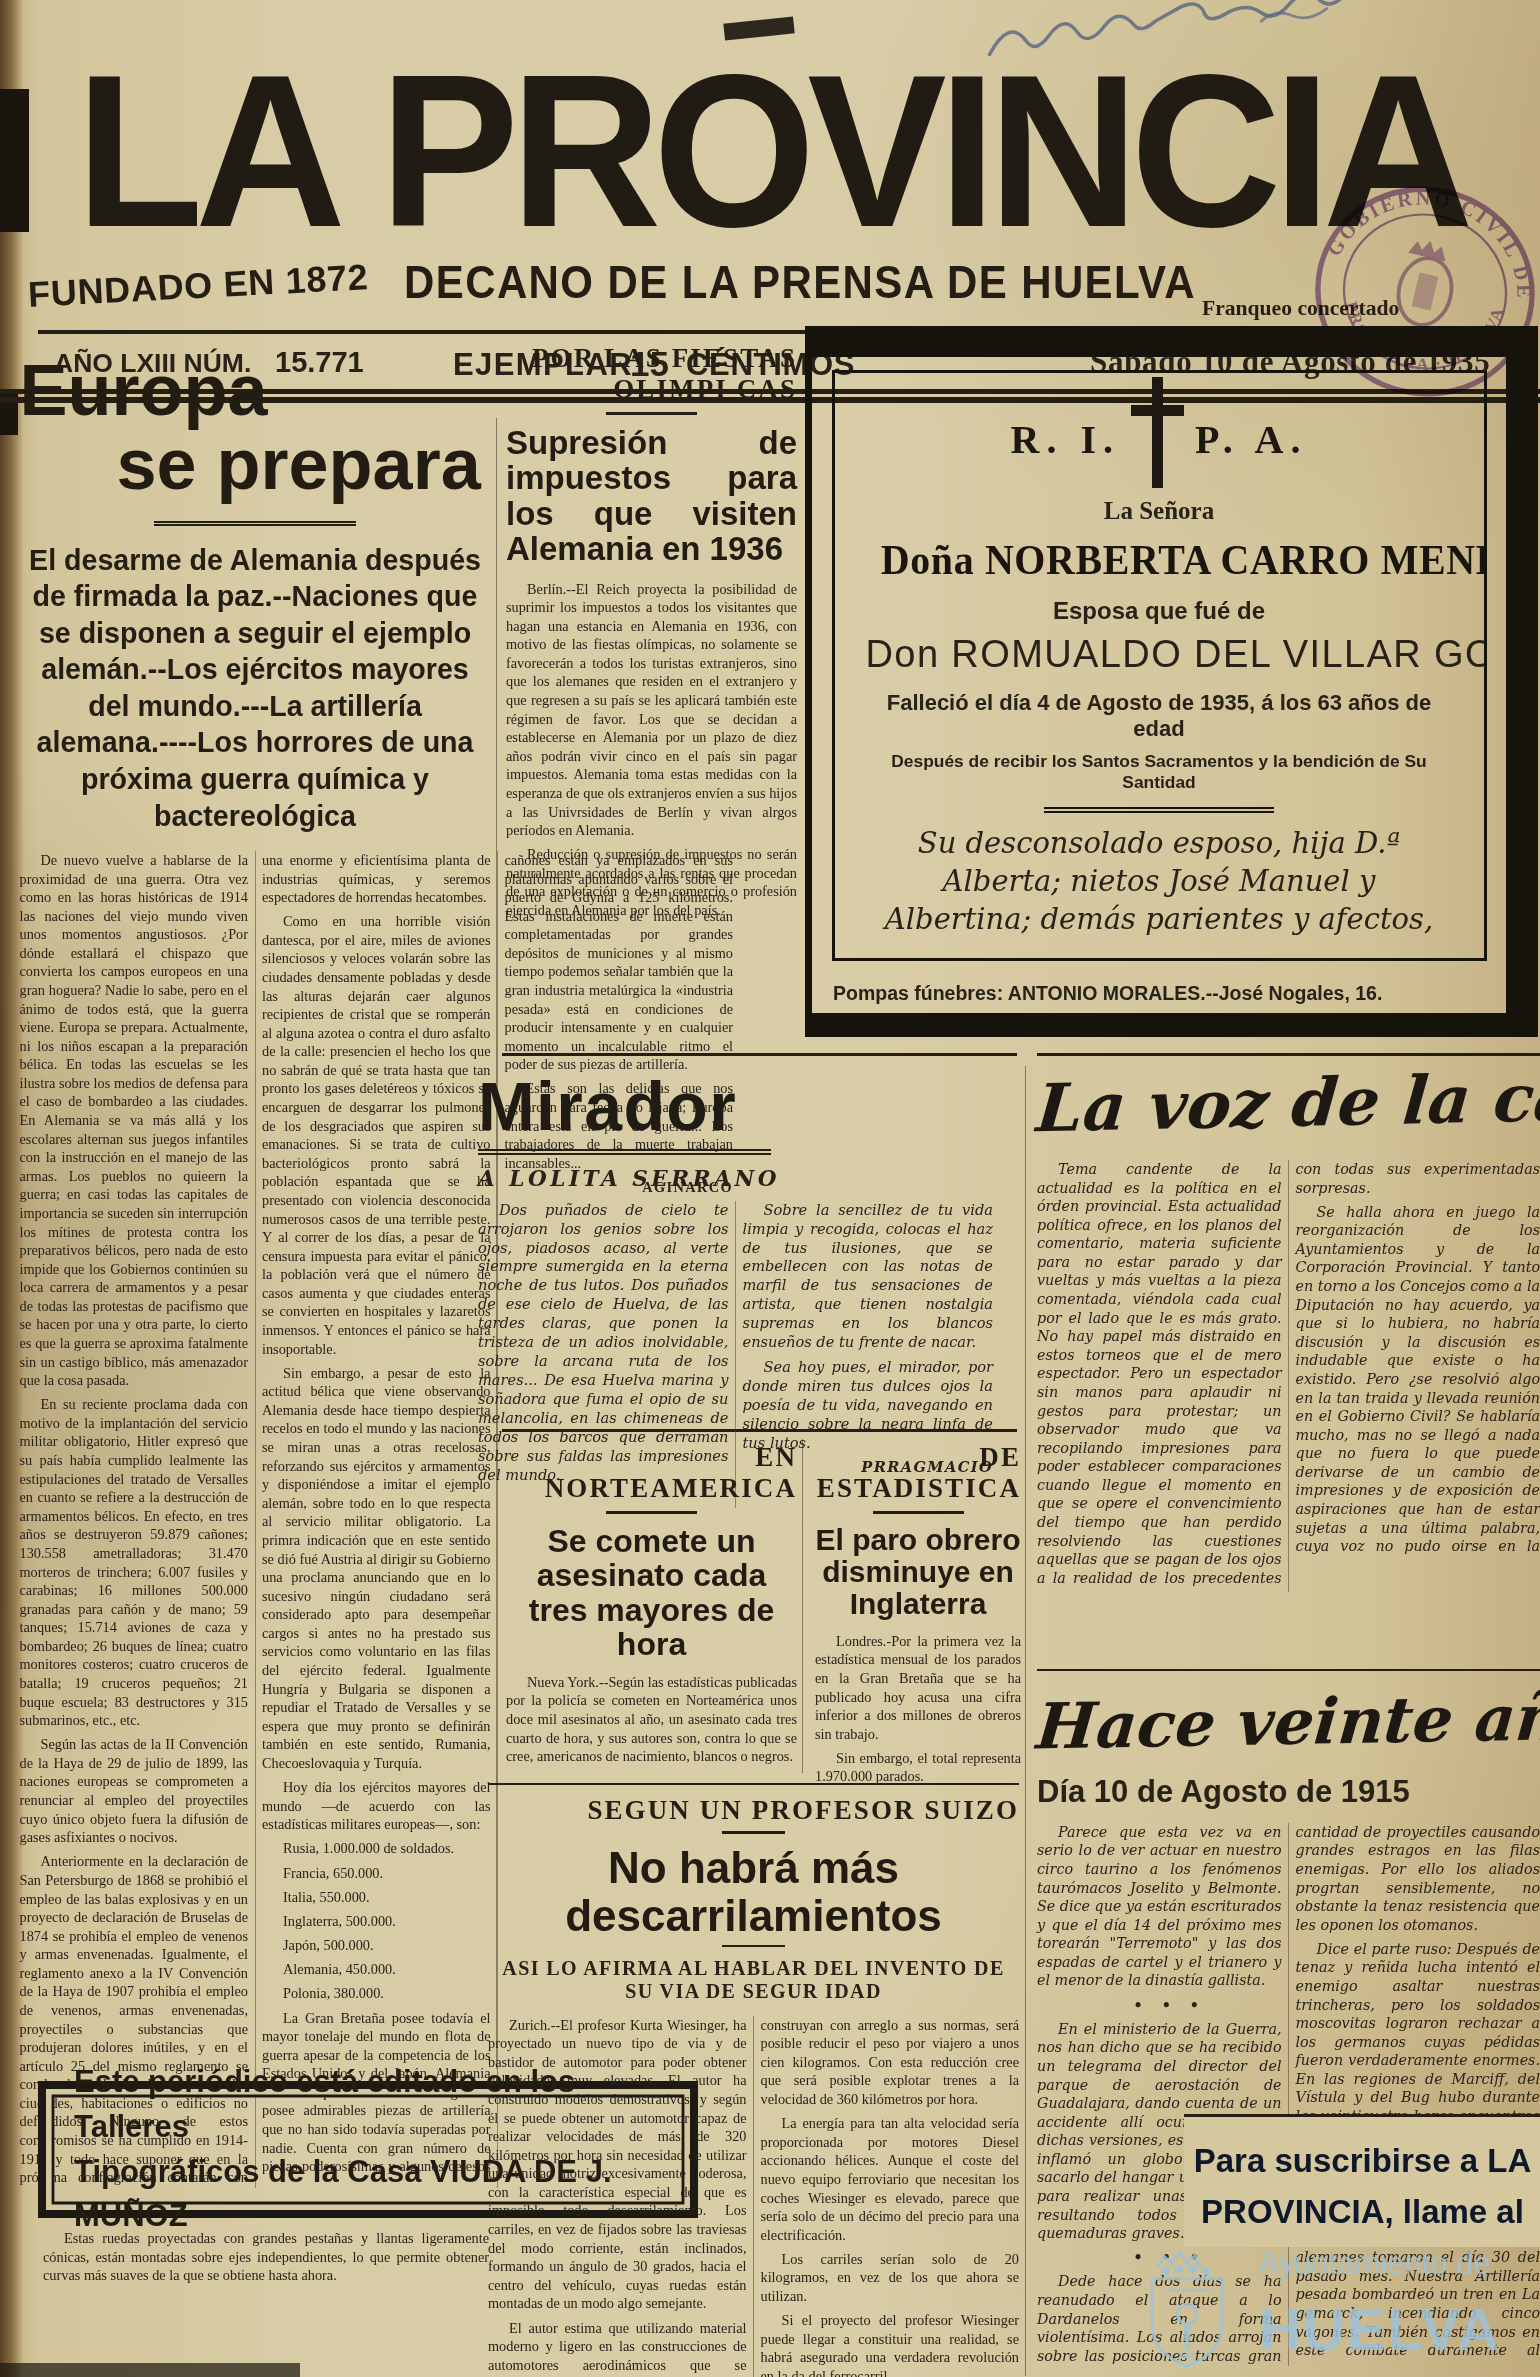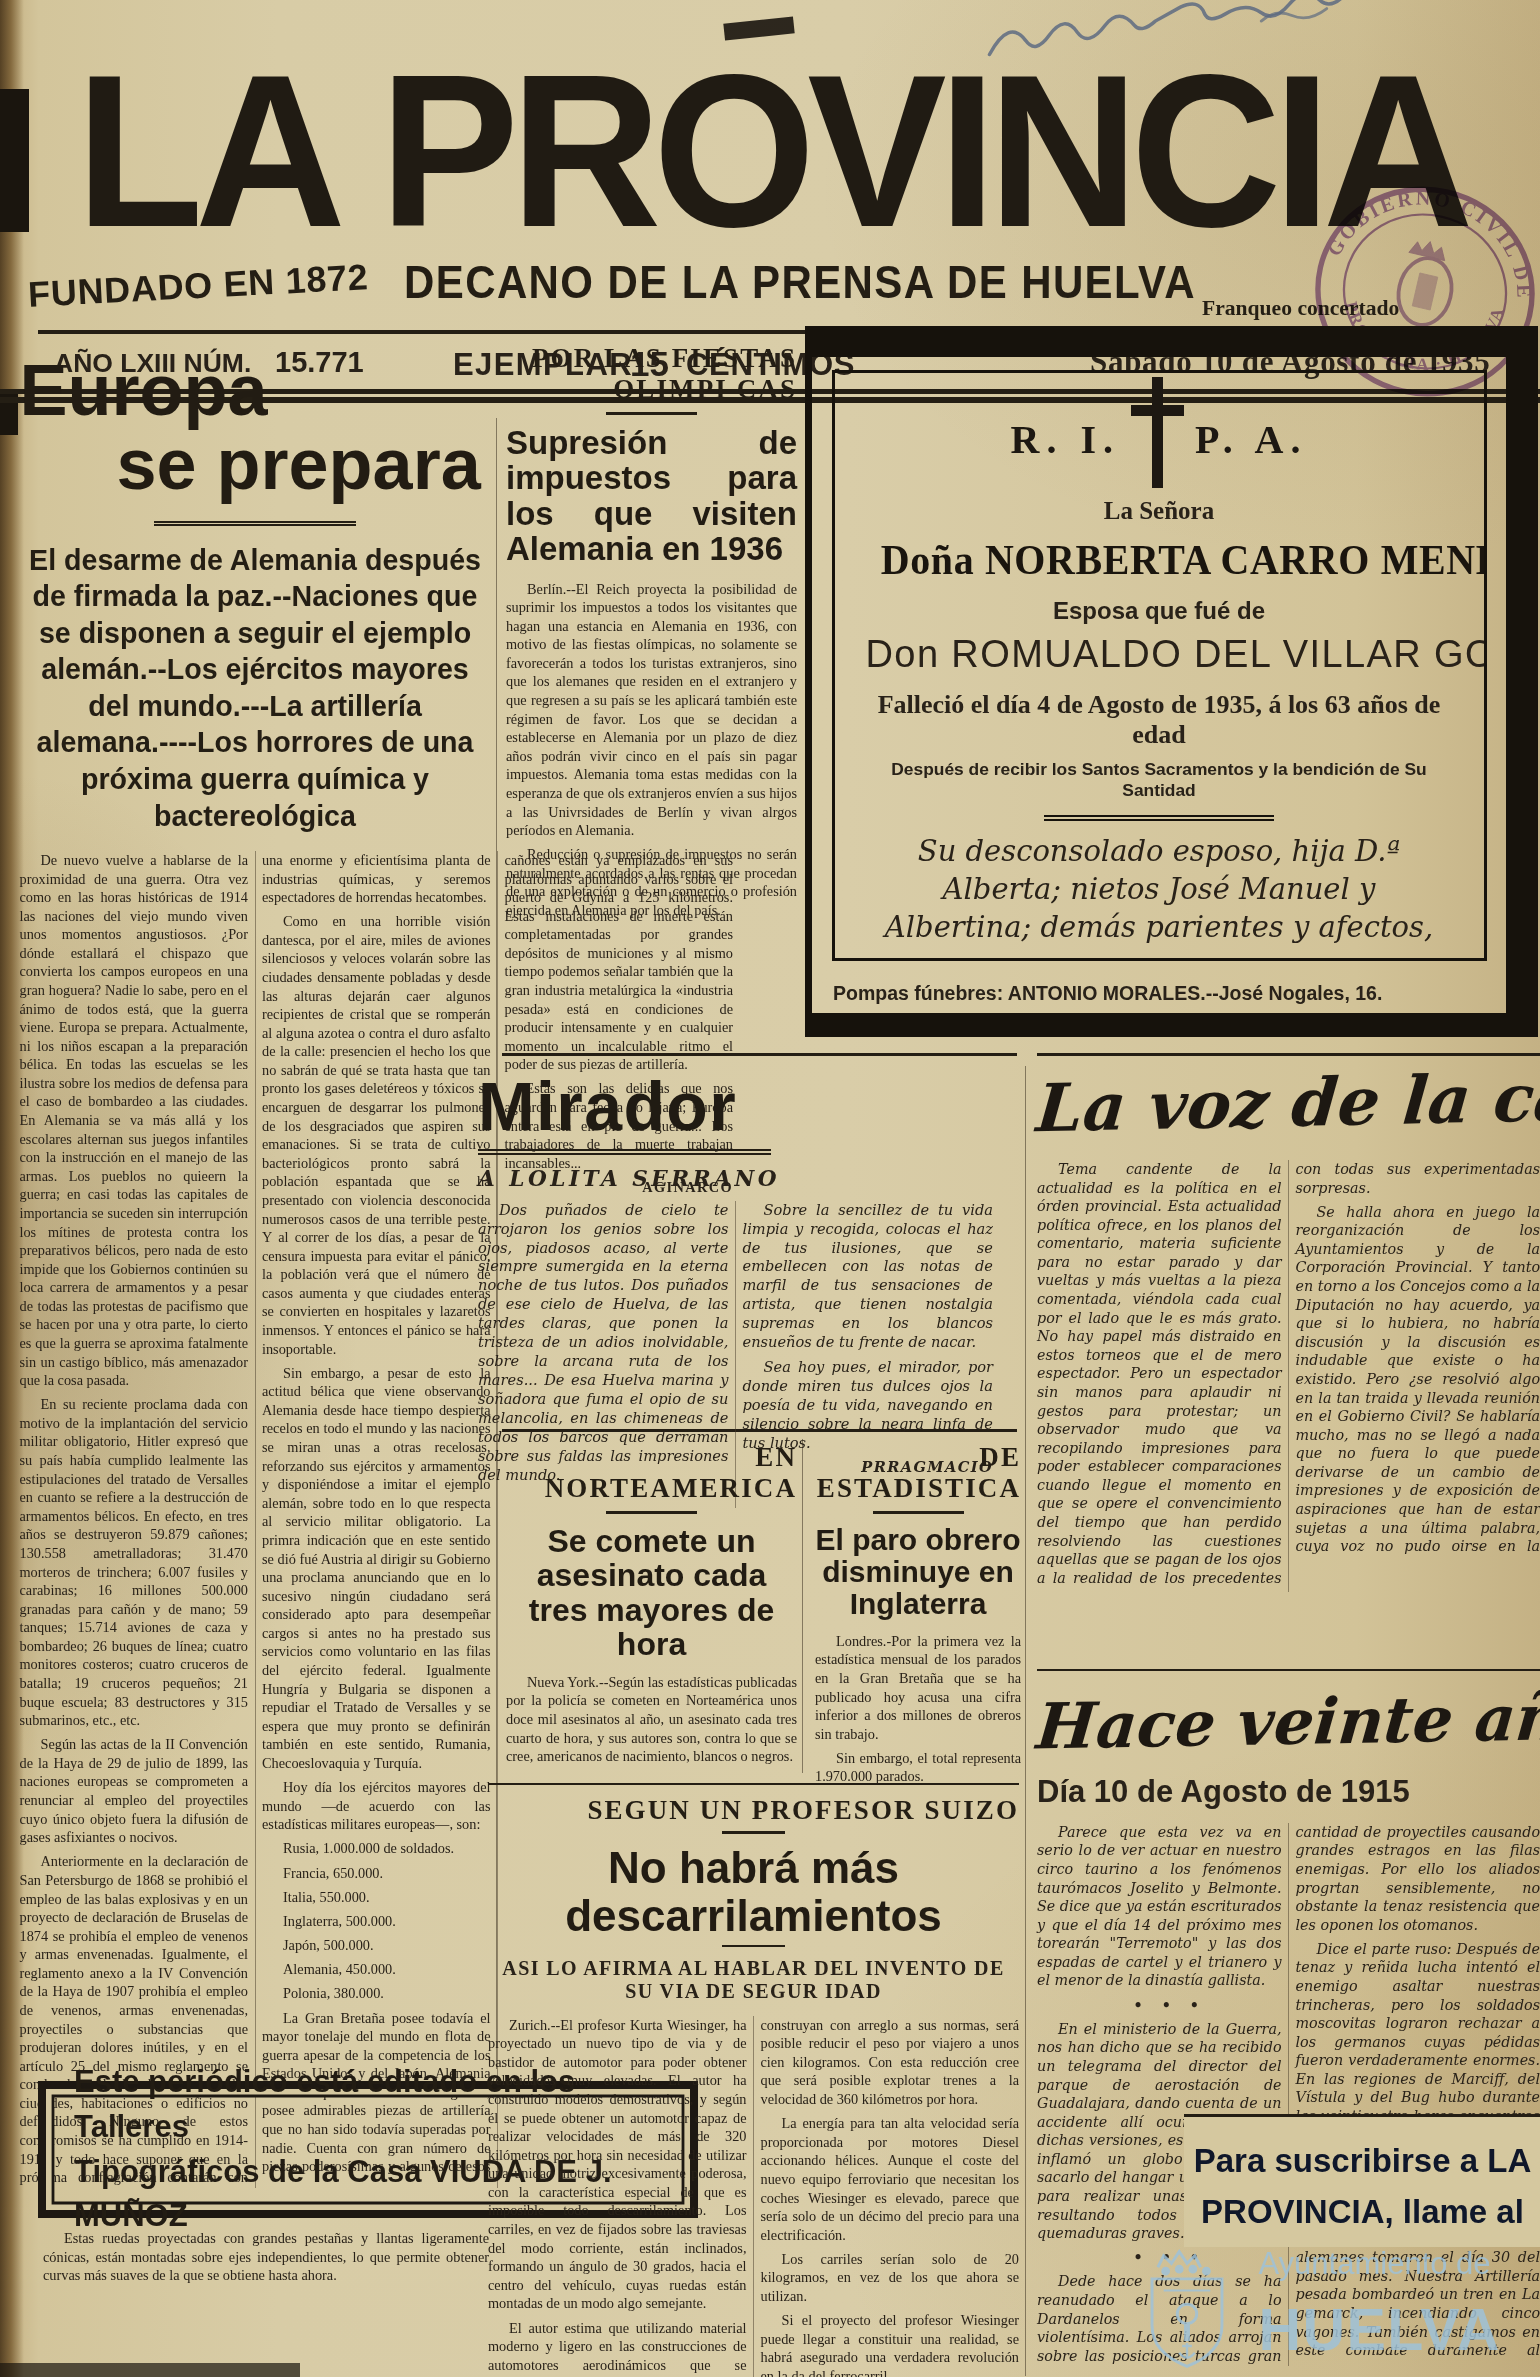--- a/index.html
+++ b/index.html
@@ -77,21 +77,21 @@
     text-align:center;padding:18px 31px;box-sizing:border-box;overflow:hidden;}
   .esq-rip{display:flex;justify-content:center;align-items:center;gap:32px;font-weight:700;
     font-size:40px;letter-spacing:7px;color:#1d1812;}
   .esq-cross{position:relative;width:11px;height:111px;background:#1d1812;margin-top:-14px;}
   .esq-cross::before{content:"";position:absolute;left:-21px;top:28px;width:53px;height:11px;background:#1d1812;}
   .esq-senora{font-weight:700;font-size:25px;margin-top:9.8px;}
   .esq-name{font-weight:700;font-size:42px;letter-spacing:0.7px;margin-top:11px;white-space:nowrap;
     transform:scaleX(.95);color:#1a150e;}
   .esq-esposa{font-family:"Liberation Sans",sans-serif;font-weight:700;font-size:24px;margin-top:12.5px;}
   .esq-don{font-family:"Liberation Sans",sans-serif;font-weight:400;font-size:38px;letter-spacing:1.4px;margin-top:8.4px;white-space:nowrap;}
-  .esq-fallecio{font-family:Liberation Serif, serif;font-weight:700;font-size:26px;margin-top:14px;}
+  .esq-fallecio{font-family:Liberation Sans, sans-serif;font-weight:700;font-size:22px;margin-top:14px;}
   .esq-despues{font-family:"Liberation Sans",sans-serif;font-weight:700;font-size:17.4px;margin-top:8.4px;}
   .esq-rule{width:230px;height:6.3px;margin:14px auto 12.5px;
     background:linear-gradient(#16120c 0 2.1px,transparent 2.1px 4.2px,#16120c 4.2px 6.3px);}
   .esq-family{font-family:"DejaVu Serif",serif;font-style:italic;font-size:29px;line-height:1.3;text-align:center;}
   .esq-ruegan{font-size:17px;line-height:1.34;text-align:justify;margin-top:15.3px;padding:0 8.4px;text-indent:35px;}
   .esq-pompas{position:absolute;left:21px;bottom:8.4px;font-family:"Liberation Sans",sans-serif;
     font-weight:700;font-size:19.5px;}
 
   #mirador{position:absolute;left:478px;top:1067px;width:515px;}
   #mirador .title{font-family:"Liberation Sans",sans-serif;font-weight:900;font-size:68px;letter-spacing:1.4px;color:#201b13;}

